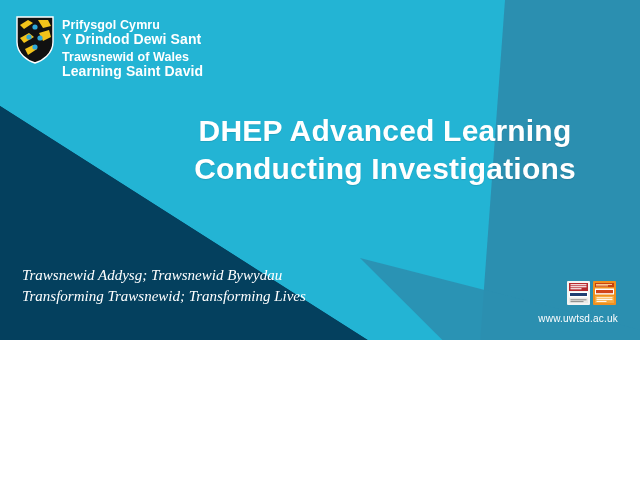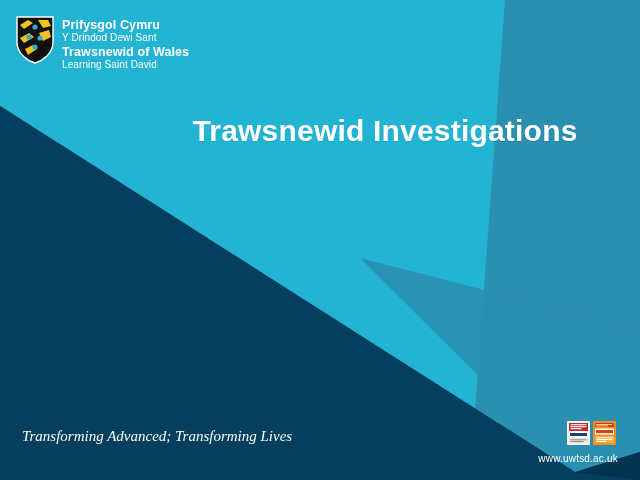--- a/index.html
+++ b/index.html
@@ -3,21 +3,21 @@
 <meta charset="utf-8">
 <style>
   html, body {
     margin: 0;
     padding: 0;
     background: #ffffff;
   }
   #slide {
     position: relative;
     width: 640px;
-    height: 480px;
+    height: 340px;
     overflow: hidden;
     background: #23b4d4;
     font-family: "Liberation Sans", sans-serif;
   }
 
   
   .bg-layer {
     position: absolute;
     inset: 0;
     width: 640px;
@@ -46,22 +46,22 @@
     color: #ffffff;
     line-height: 1.12;
   }
   .logo-line-major {
     font-size: 12.5px;
     font-weight: bold;
     letter-spacing: 0.1px;
     white-space: nowrap;
   }
   .logo-line-minor {
-    font-size: 10px;
-    font-weight: normal;
+    font-size: 14px;
+    font-weight: bold;
     letter-spacing: 0.1px;
     white-space: nowrap;
     margin-bottom: 2px;
   }
 
   
   #title-block {
     position: absolute;
     left: 150px;
     top: 112px;
@@ -162,25 +162,27 @@
     </svg>
     <div id="logo-text">
       <div class="logo-line-major">Prifysgol Cymru</div>
       <div class="logo-line-minor">Y Drindod Dewi Sant</div>
       <div class="logo-line-major">Trawsnewid of Wales</div>
       <div class="logo-line-minor">Learning Saint David</div>
     </div>
   </div>
 
   <div id="title-block">
-    <div class="title-line">Trawsnewid Investigations</div>
+    <div class="title-line">DHEP Advanced Learning</div>
+    <div class="title-line">Conducting Investigations</div>
   </div>
 
   <div id="tagline-block">
-    <div>Transforming Advanced; Transforming Lives</div>
+    <div>Trawsnewid Addysg; Trawsnewid Bywydau</div>
+    <div>Transforming Trawsnewid; Transforming Lives</div>
   </div>
 
   <div id="badges-block">
     <svg class="badge" viewBox="0 0 23 24">
       <rect x="0" y="0" width="23" height="24" fill="#f4f4f2"></rect>
       <rect x="2" y="2" width="19" height="8" fill="#b5282d"></rect>
       <rect x="3.5" y="3.2" width="16" height="1.1" fill="#ffffff"></rect>
       <rect x="3.5" y="5.2" width="16" height="1.1" fill="#ffffff"></rect>
       <rect x="3.5" y="7.2" width="11" height="1.1" fill="#ffffff"></rect>
       <rect x="2" y="11" width="19" height="5" fill="#ffffff"></rect>

